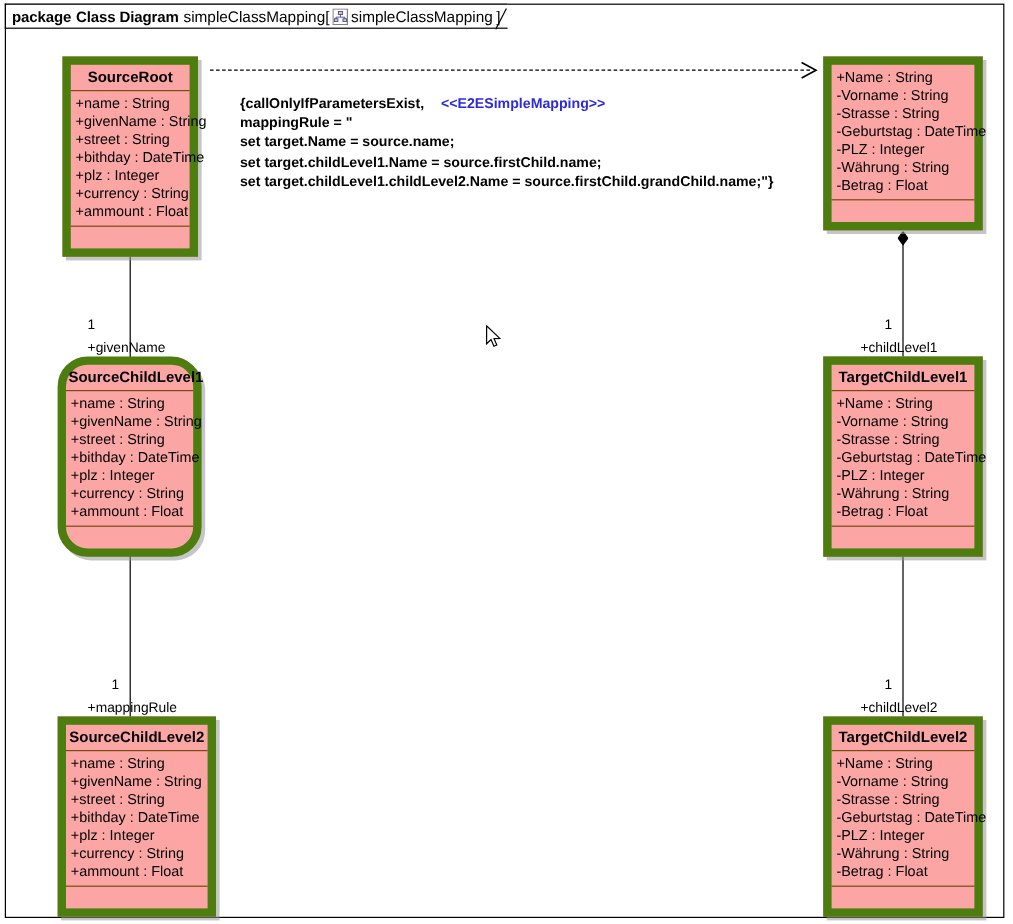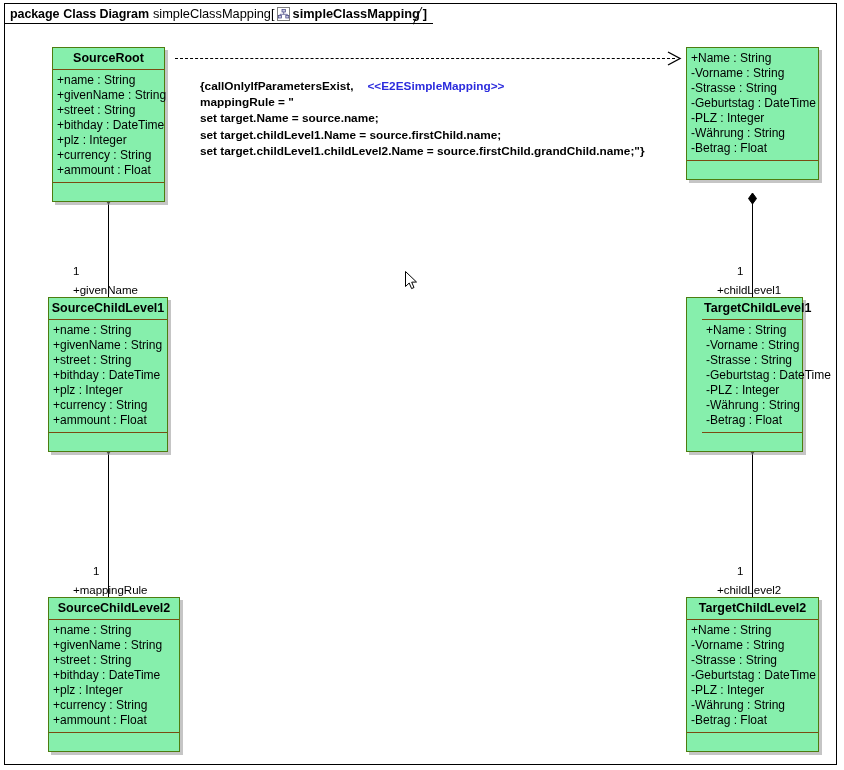--- a/index.html
+++ b/index.html
@@ -50,21 +50,21 @@
     font-weight: bold;
     font-size: 12.5px;
     letter-spacing: -0.1px;
   }
   #package-tab .nm {
     font-weight: normal;
     font-size: 12.8px;
     margin-left: 4px;
   }
   #package-tab .brk {
-    font-weight: bold;
+    font-weight: normal;
     font-size: 12.8px;
   }
   
   #package-tab-slant {
     position: absolute;
     left: 413px;
     top: 3px;
     width: 10px;
     height: 22px;
     z-index: 6;
@@ -77,22 +77,22 @@
     margin: 0 3px 0 2px;
     flex: 0 0 auto;
     position: relative;
     top: 0px;
   }
 
   
   .uml-class {
     position: absolute;
     box-sizing: border-box;
-    border: 1px solid #4d7c0f;
-    background: #86efac;
+    border: 7px solid #4d7c0f;
+    background: #fca5a5;
     box-shadow: 3px 3px 0 0 rgba(150,150,150,0.55);
   }
   .uml-class .cls-name {
     text-align: center;
     font-weight: bold;
     font-size: 12.5px;
     color: #000;
     padding: 3px 2px 4px 2px;
     border-bottom: 1px solid #7b4a12;
     line-height: 14px;
@@ -267,35 +267,35 @@
     <div class="attr">-Vorname : String</div>
     <div class="attr">-Strasse : String</div>
     <div class="attr">-Geburtstag : DateTime</div>
     <div class="attr">-PLZ : Integer</div>
     <div class="attr">-Währung : String</div>
     <div class="attr">-Betrag : Float</div>
   </div>
   <div class="cls-ops"></div>
 </div>
 
-<div class="uml-class" style="left:48px; top:297px; width:120px;">
+<div class="uml-class" style="left:48px; top:297px; width:120px;border-radius:25px;">
   <div class="cls-name">SourceChildLevel1</div>
   <div class="cls-attrs">
     <div class="attr">+name : String</div>
     <div class="attr">+givenName : String</div>
     <div class="attr">+street : String</div>
     <div class="attr">+bithday : DateTime</div>
     <div class="attr">+plz : Integer</div>
     <div class="attr">+currency : String</div>
     <div class="attr">+ammount : Float</div>
   </div>
   <div class="cls-ops"></div>
 </div>
 
-<div class="uml-class" style="left:686px; top:297px; width:117px;padding-left:15px;">
+<div class="uml-class" style="left:686px; top:297px; width:133px;">
   <div class="cls-name">TargetChildLevel1</div>
   <div class="cls-attrs">
     <div class="attr">+Name : String</div>
     <div class="attr">-Vorname : String</div>
     <div class="attr">-Strasse : String</div>
     <div class="attr">-Geburtstag : DateTime</div>
     <div class="attr">-PLZ : Integer</div>
     <div class="attr">-Währung : String</div>
     <div class="attr">-Betrag : Float</div>
   </div>

